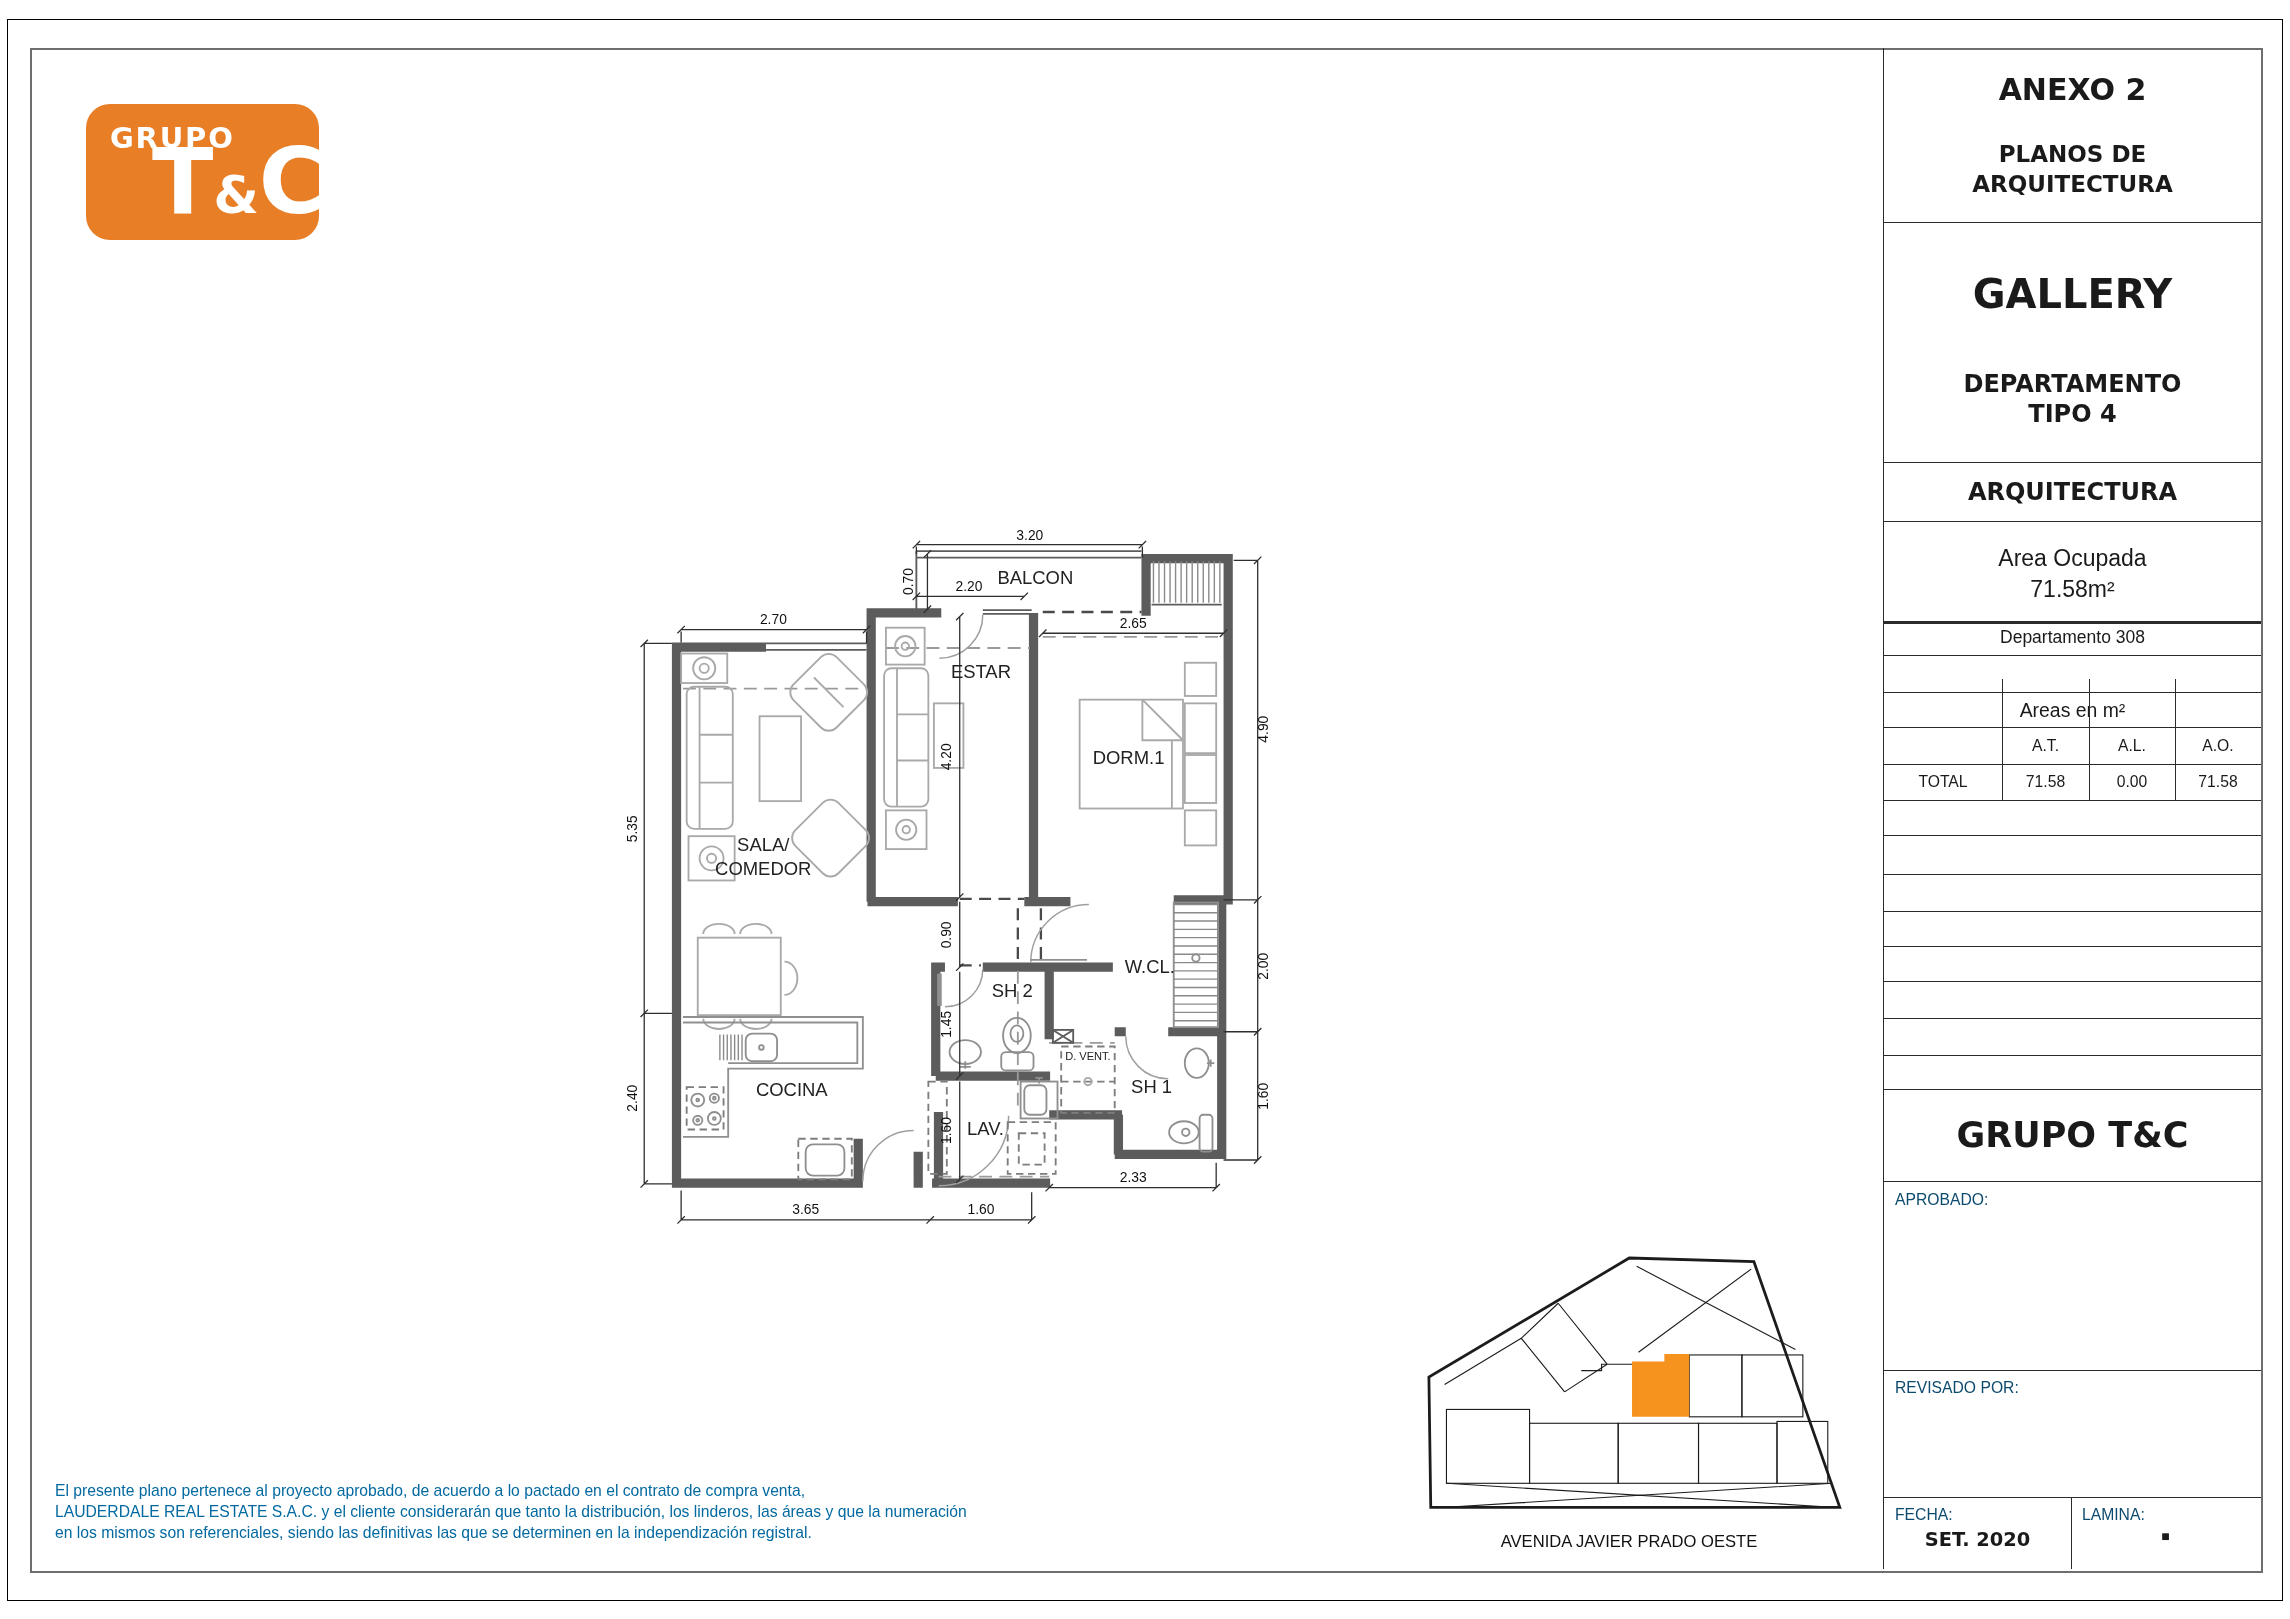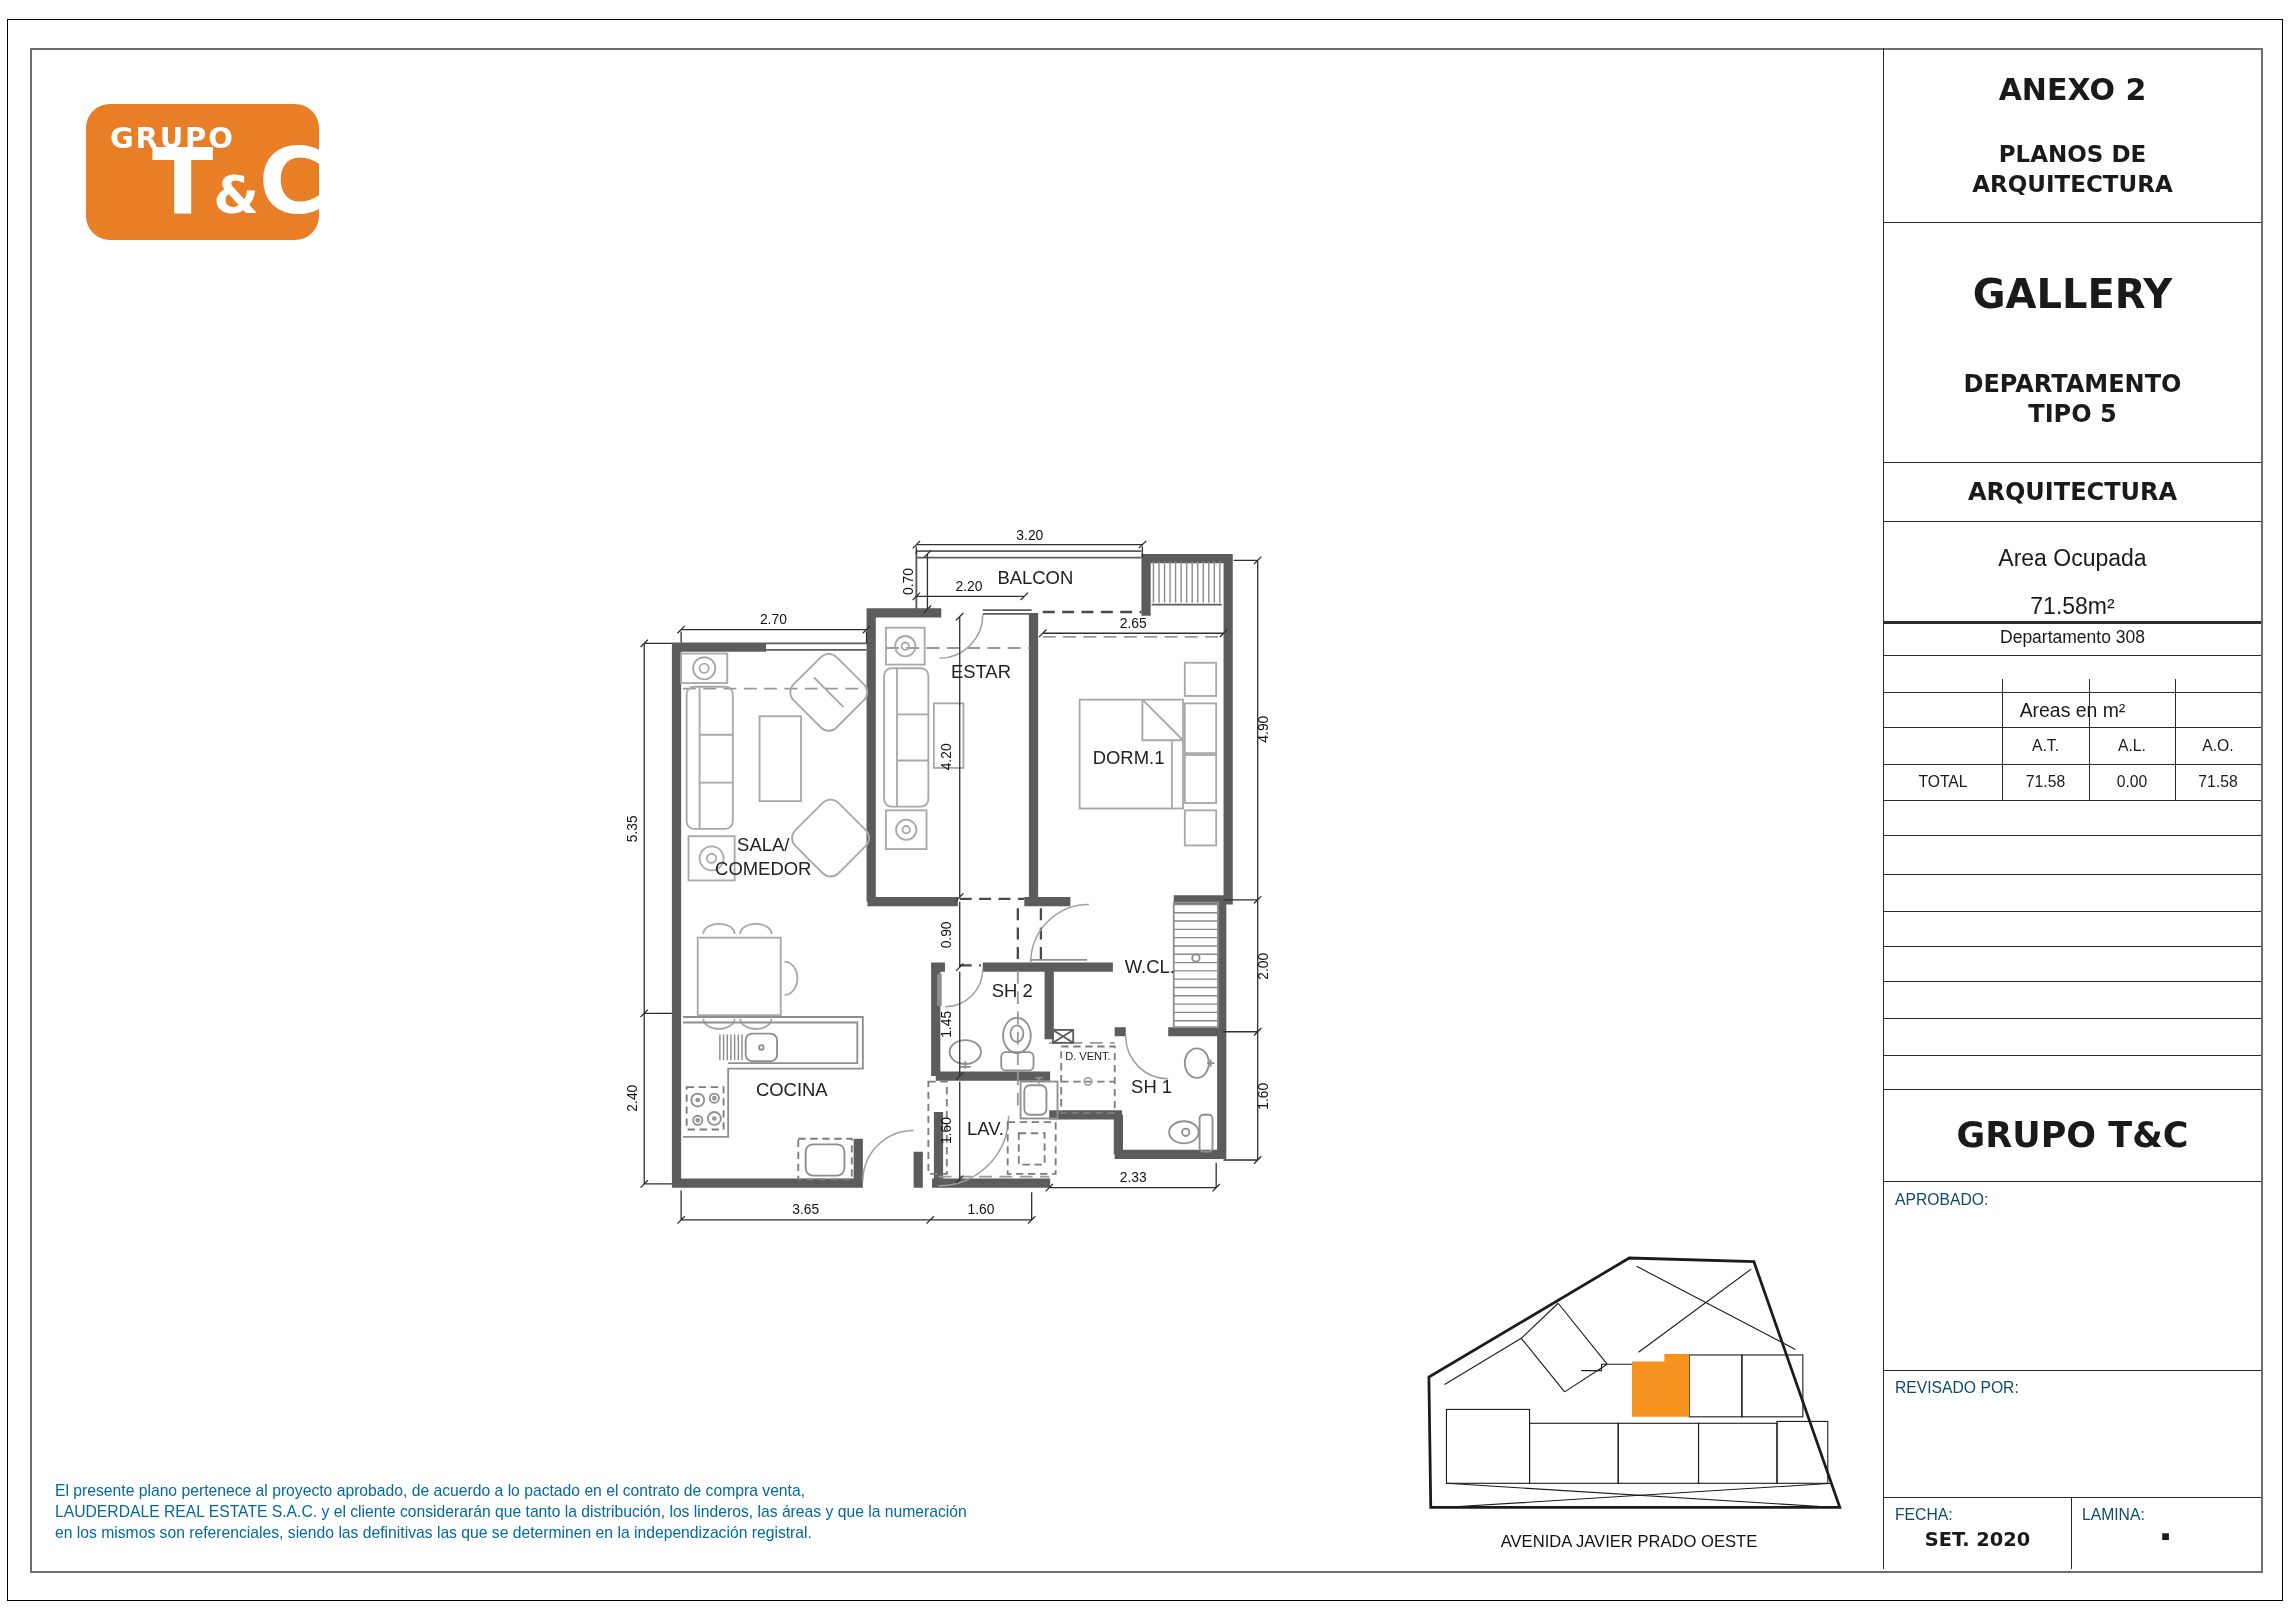--- a/index.html
+++ b/index.html
@@ -310,25 +310,25 @@
     <div class="tb-hline" style="top:1449px"></div>
 
     <div class="tb-text b" style="top:24px;font-size:30px;">ANEXO 2</div>
     <div class="tb-text b" style="top:92px;font-size:23px;line-height:29.5px;">
       <div>PLANOS DE</div>
       <div>ARQUITECTURA</div>
     </div>
     <div class="tb-text b" style="top:223px;font-size:40px;">GALLERY</div>
     <div class="tb-text b" style="top:321px;font-size:24px;line-height:30px;">
       <div>DEPARTAMENTO</div>
-      <div>TIPO 5</div>
+      <div>TIPO 4</div>
     </div>
     <div class="tb-text b" style="top:430px;font-size:24px;">ARQUITECTURA</div>
     <div class="tb-text" style="top:497px;font-size:23px;">Area Ocupada</div>
-    <div class="tb-text" style="top:528px;font-size:23px;margin-top:17px;">71.58m²</div>
+    <div class="tb-text" style="top:528px;font-size:23px;">71.58m²</div>
     <div class="tb-text" style="top:579px;font-size:17.5px;">Departamento 308</div>
     <div class="tb-text" style="top:651px;font-size:19.4px;">Areas en m²</div>
 
     <div class="areas-col" style="left:118px"></div>
     <div class="areas-col" style="left:205px"></div>
     <div class="areas-col" style="left:291px"></div>
     <div class="areas-cell" style="left:118px;width:87px;top:689px;">A.T.</div>
     <div class="areas-cell" style="left:205px;width:86px;top:689px;">A.L.</div>
     <div class="areas-cell" style="left:291px;width:86px;top:689px;">A.O.</div>
     <div class="areas-cell" style="left:0;width:118px;top:725px;">TOTAL</div>

